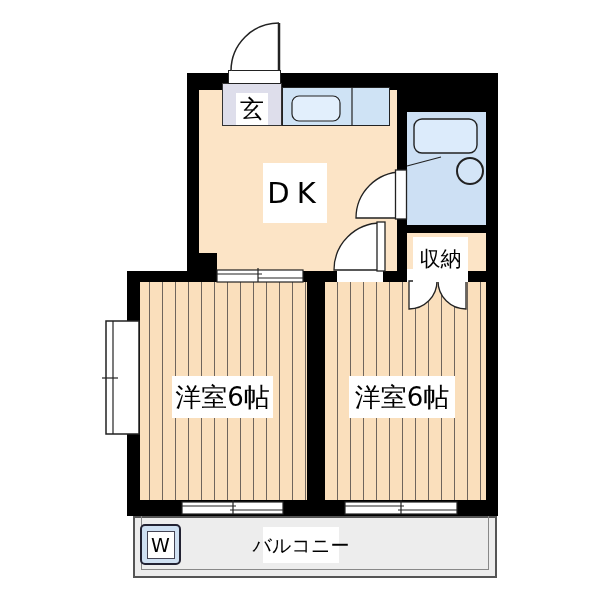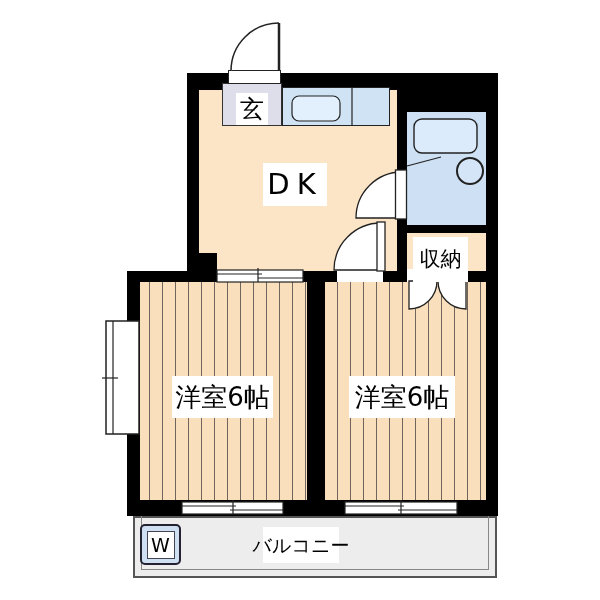--- a/index.html
+++ b/index.html
@@ -124,21 +124,21 @@
       <rect x="106" y="321" width="33" height="113" fill="#fff" stroke="#222" stroke-width="1.5"></rect>
       <line x1="113" y1="321" x2="113" y2="434" stroke="#222" stroke-width="1.2"></line>
       <line x1="102" y1="378" x2="118" y2="378" stroke="#222" stroke-width="1.2"></line>
     </g>
   </svg>
 
   <div class="abs labelbox" style="left:236px;top:93px;width:32px;height:32px;font-size:24px;">
       <span>玄</span>
     </div>
 
-  <div class="abs labelbox" style="left:263px;top:163px;width:64px;height:43px;font-size:29px;letter-spacing:7px;">
+  <div class="abs labelbox" style="left:263px;top:163px;width:64px;height:60px;font-size:29px;letter-spacing:7px;">
       <span>DK</span>
     </div>
 
   <div class="abs labelbox" style="left:413px;top:237px;width:55px;height:45px;font-size:21px;">
       <span>収納</span>
     </div>
 
   <div class="abs labelbox" style="left:172px;top:376px;width:101px;height:42px;font-size:26px;">
       <span>洋室6帖</span>
     </div>

